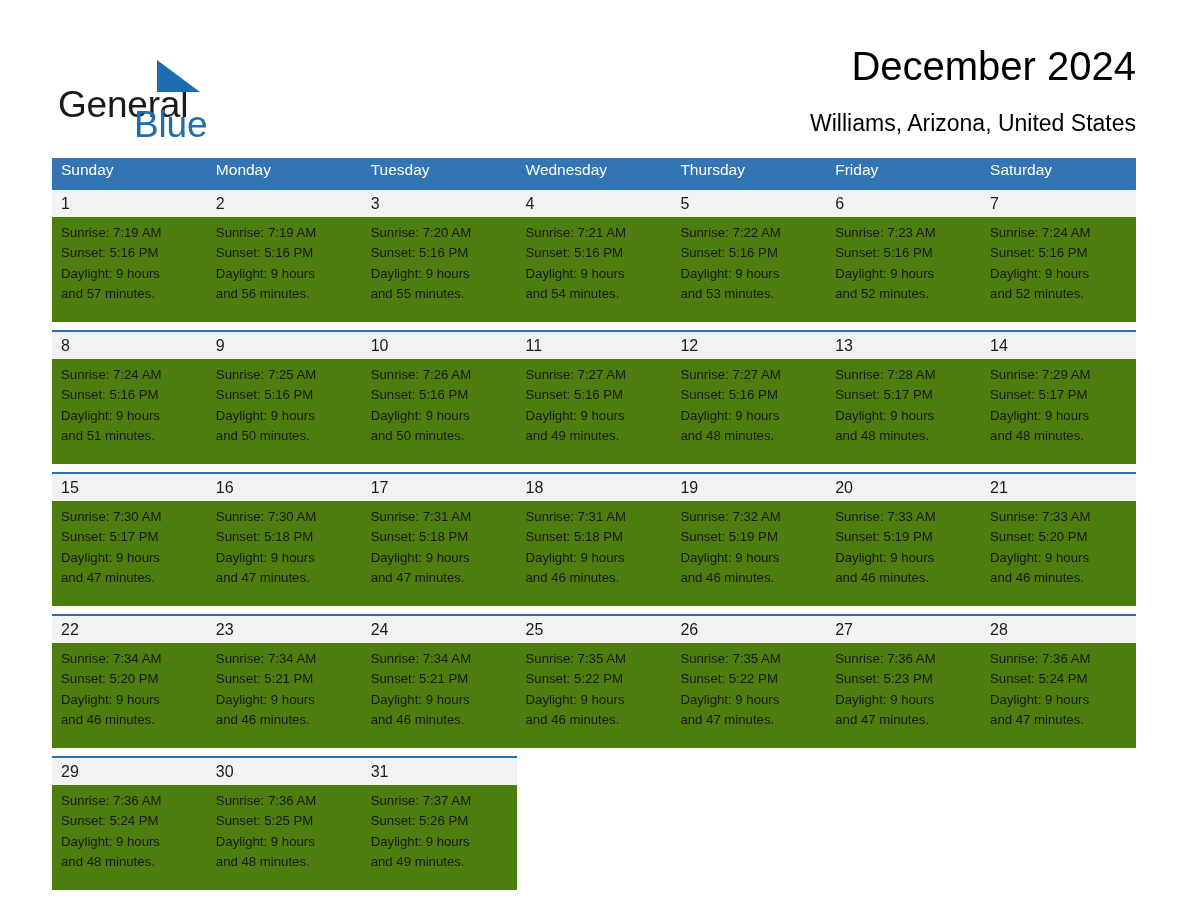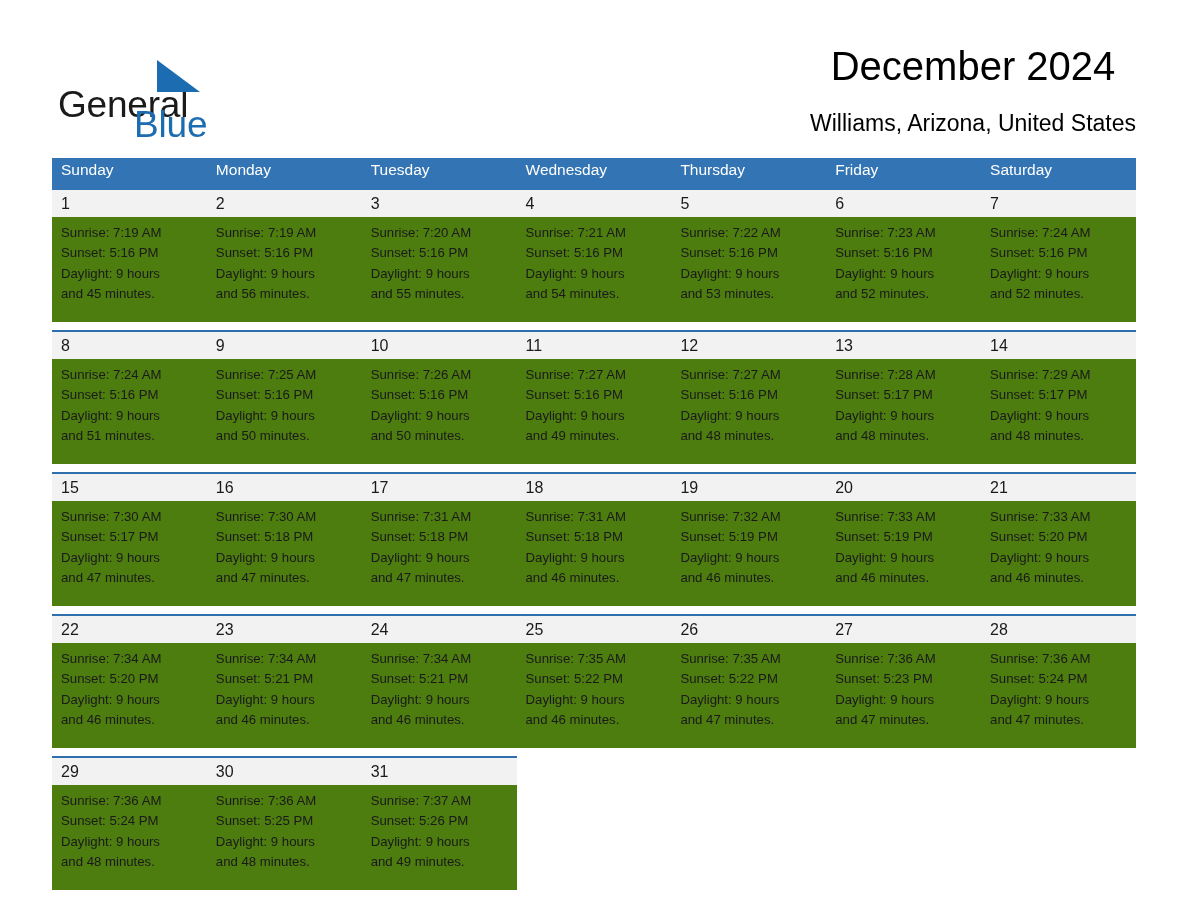--- a/index.html
+++ b/index.html
@@ -65,21 +65,21 @@
     line-height: 42px;
     color: #1b6cb0;
     letter-spacing: -0.2px;
     font-weight: 400;
   }
 
   .title-block {
     position: absolute;
     right: 0;
     top: 0;
-    text-align: center;
+    text-align: right;
   }
   .month-title {
     font-size: 40px;
     line-height: 52px;
     color: #000000;
     font-weight: 400;
     white-space: nowrap;
   }
   .location-title {
     margin-top: 16px;
@@ -196,21 +196,21 @@
             <td>4</td>
             <td>5</td>
             <td>6</td>
             <td>7</td>
           </tr>
           <tr class="detail-row">
             <td>
               <span class="cell-line">Sunrise: 7:19 AM</span>
               <span class="cell-line">Sunset: 5:16 PM</span>
               <span class="cell-line">Daylight: 9 hours</span>
-              <span class="cell-line">and 45 minutes.</span>
+              <span class="cell-line">and 57 minutes.</span>
             </td>
             <td>
               <span class="cell-line">Sunrise: 7:19 AM</span>
               <span class="cell-line">Sunset: 5:16 PM</span>
               <span class="cell-line">Daylight: 9 hours</span>
               <span class="cell-line">and 56 minutes.</span>
             </td>
             <td>
               <span class="cell-line">Sunrise: 7:20 AM</span>
               <span class="cell-line">Sunset: 5:16 PM</span>

